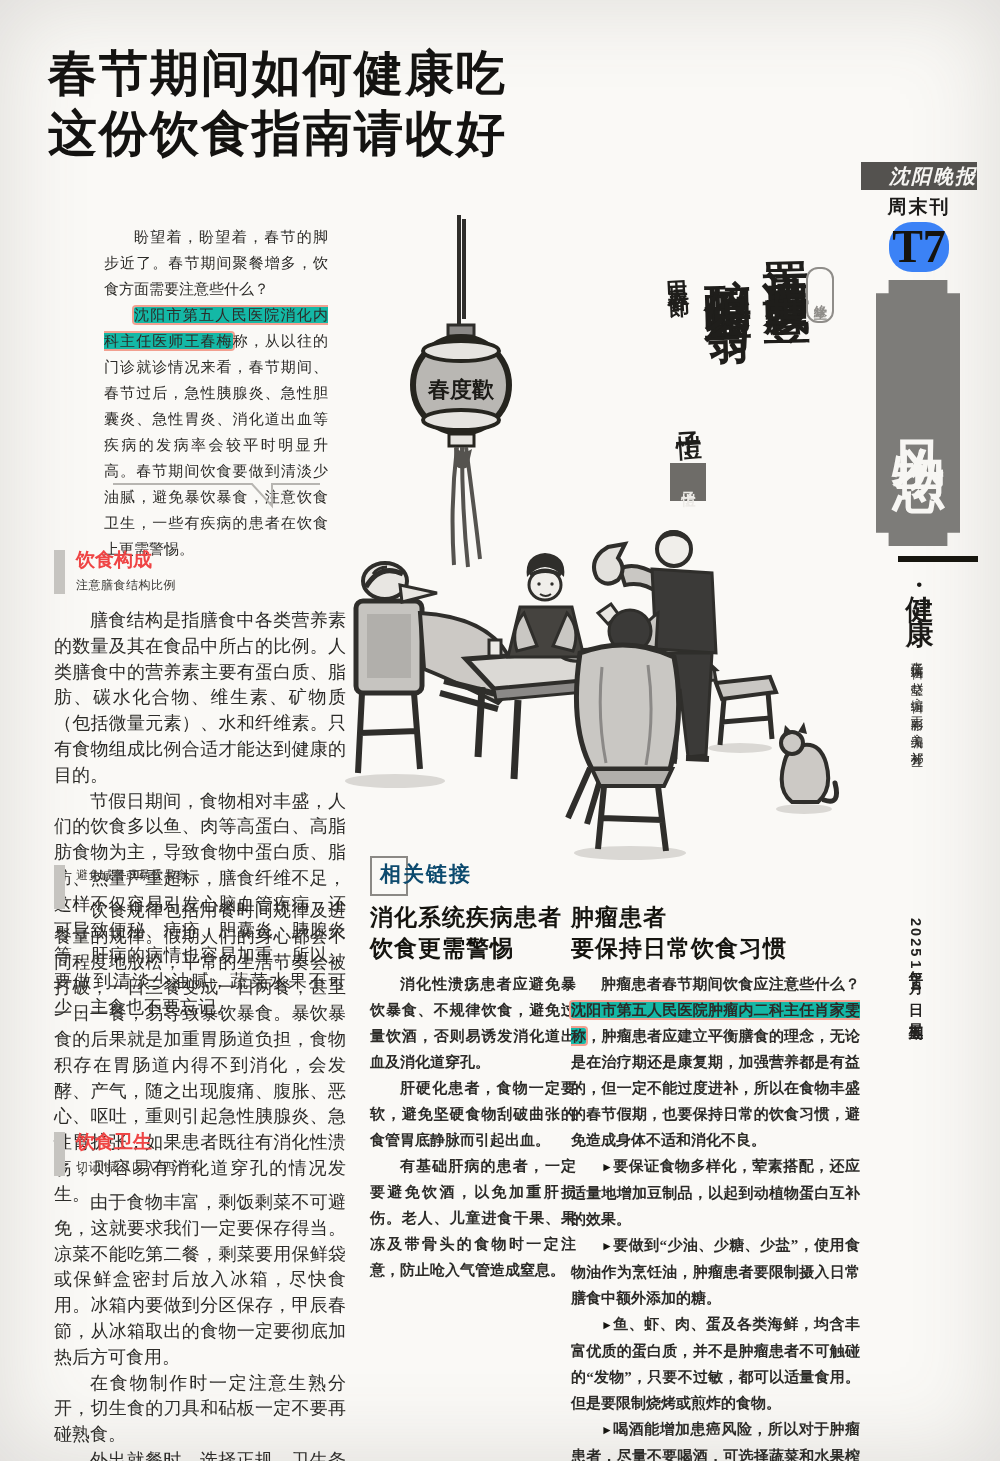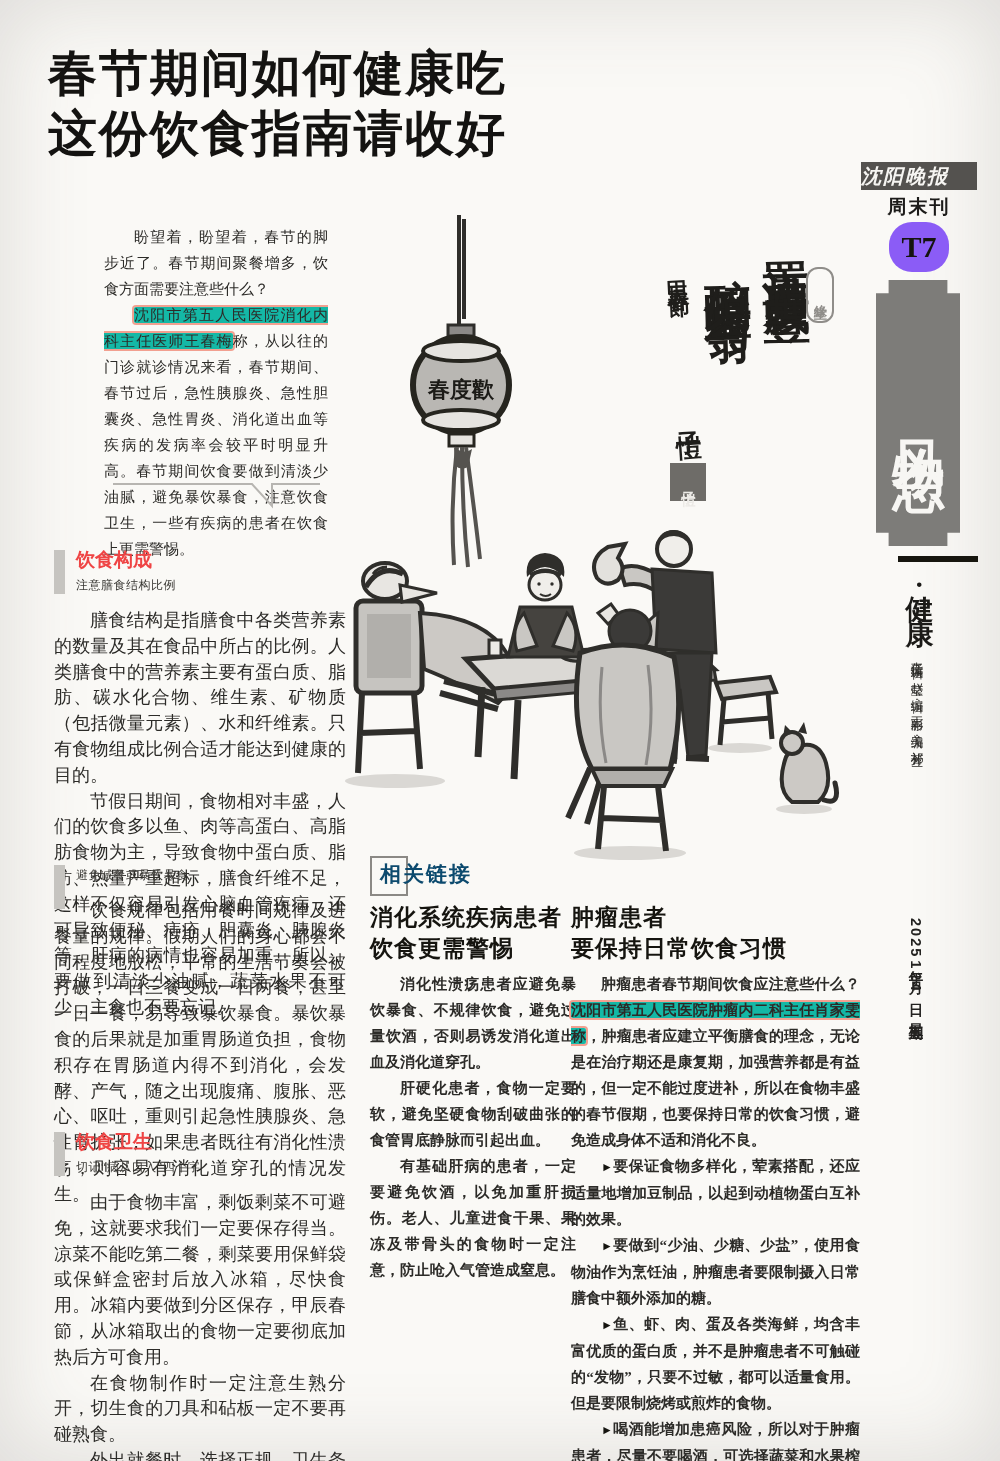--- a/index.html
+++ b/index.html
@@ -8,26 +8,26 @@
     background:#faf9f6;overflow:hidden;
     font-family:"Liberation Serif","DejaVu Serif",serif;
     color:#23221f;
     box-shadow:inset 0 0 90px rgba(90,85,78,.18);
   }
   
   .headline{position:absolute;left:48px;top:44px;width:520px;
     font-weight:bold;font-size:49px;line-height:60px;letter-spacing:2px;color:#141311;}
   
   .logo-box{position:absolute;left:861px;top:162px;width:116px;height:28px;
-    background:#54524f;color:#f6f5f2;text-align:left;line-height:28px;
+    background:#54524f;color:#f6f5f2;text-align:right;line-height:28px;
     font-size:20px;font-weight:bold;font-style:italic;letter-spacing:2px;}
   .edition{position:absolute;left:861px;top:194px;width:116px;text-align:center;
     font-family:"Liberation Sans","DejaVu Sans",sans-serif;font-size:19px;font-weight:bold;letter-spacing:2px;color:#1c1b19;}
   .pageno-box{position:absolute;left:889px;top:222px;width:60px;height:50px;
-    background:#8b5cf6;text-align:center;line-height:50px;font-size:30px;font-weight:bold;color:#15140f;border-radius:23px;}
+    background:#3b82f6;text-align:center;line-height:50px;font-size:46px;font-weight:bold;color:#15140f;border-radius:23px;}
   .plaque{position:absolute;left:876px;top:280px;width:84px;height:266px;background:#7d7c79;
     clip-path:polygon(0 5%,15% 5%,15% 0,85% 0,85% 5%,100% 5%,100% 95%,85% 95%,85% 100%,15% 100%,15% 95%,0 95%);
     display:flex;align-items:center;justify-content:center;}
   .plaque span{writing-mode:vertical-rl;color:#f7f6f3;font-size:52px;font-weight:bold;
     letter-spacing:10px;line-height:84px;}
   .rail-bar{position:absolute;left:898px;top:556px;width:80px;height:6px;background:#17160f;}
   .col-title{position:absolute;left:900px;top:574px;height:140px;writing-mode:vertical-rl;
     font-size:28px;font-weight:bold;letter-spacing:6px;color:#1b1a17;}
   .credits{position:absolute;left:908px;top:652px;height:270px;writing-mode:vertical-rl;
     font-family:"Liberation Sans","DejaVu Sans",sans-serif;font-size:12.5px;letter-spacing:1.5px;color:#2a2926;}

